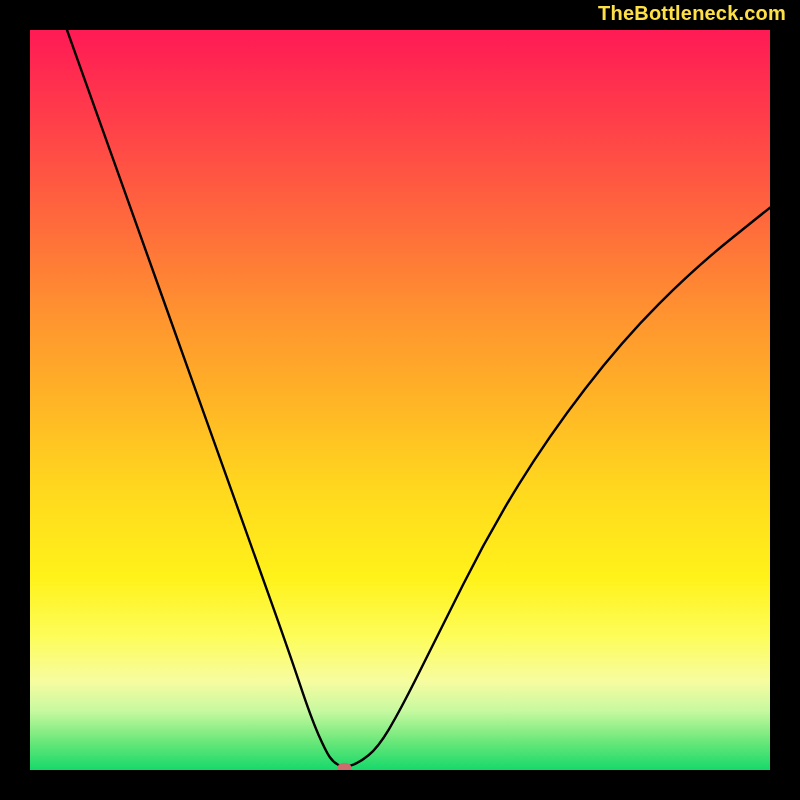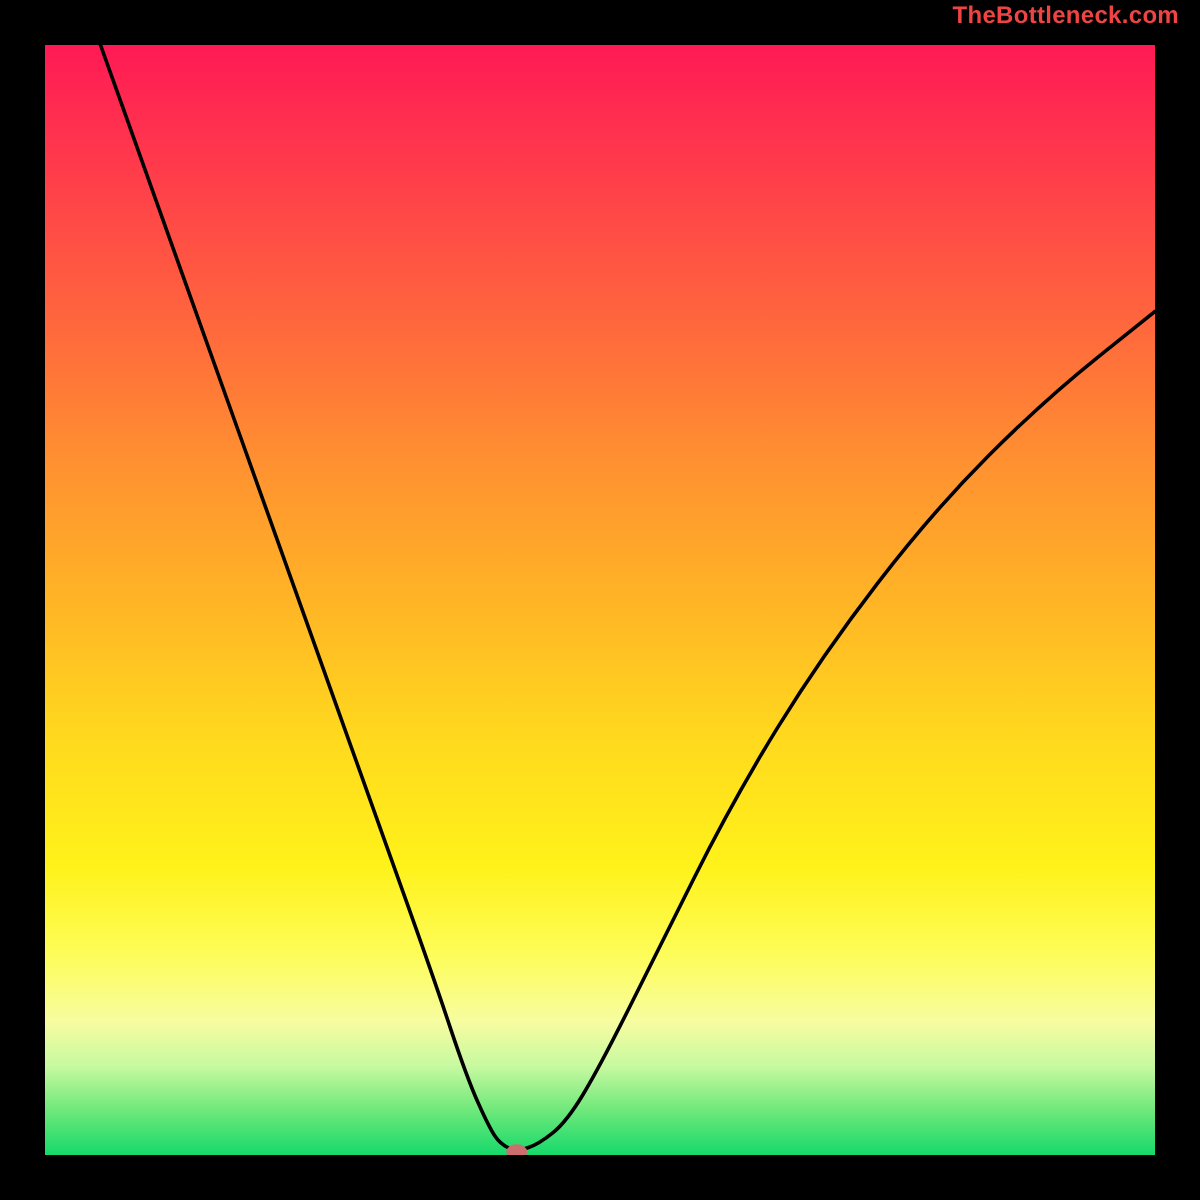--- a/index.html
+++ b/index.html
@@ -13,23 +13,23 @@
   }
   .stage {
     position: relative;
     width: 800px;
     height: 800px;
   }
   .watermark {
     position: absolute;
     top: 2px;
     right: 14px;
-    font-size: 16px;
+    font-size: 20px;
     font-weight: 600;
-    color: #ef4444;
+    color: #fde047;
     letter-spacing: 0.2px;
     user-select: none;
   }
   .plot-area {
     position: absolute;
     left: 30px;
     top: 30px;
     width: 740px;
     height: 740px;
     background: linear-gradient(

